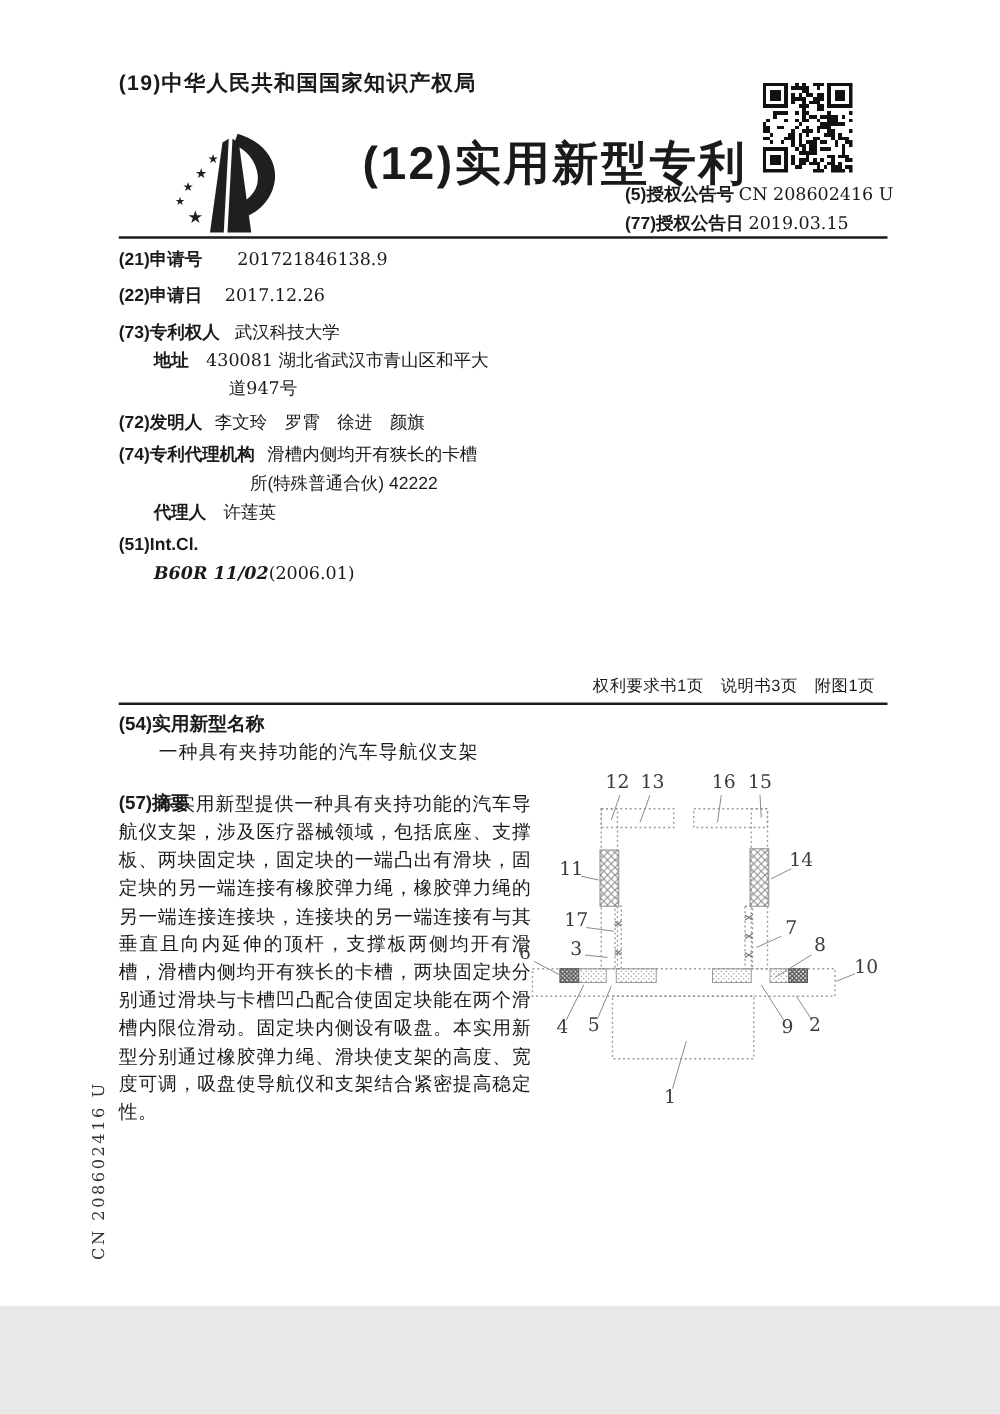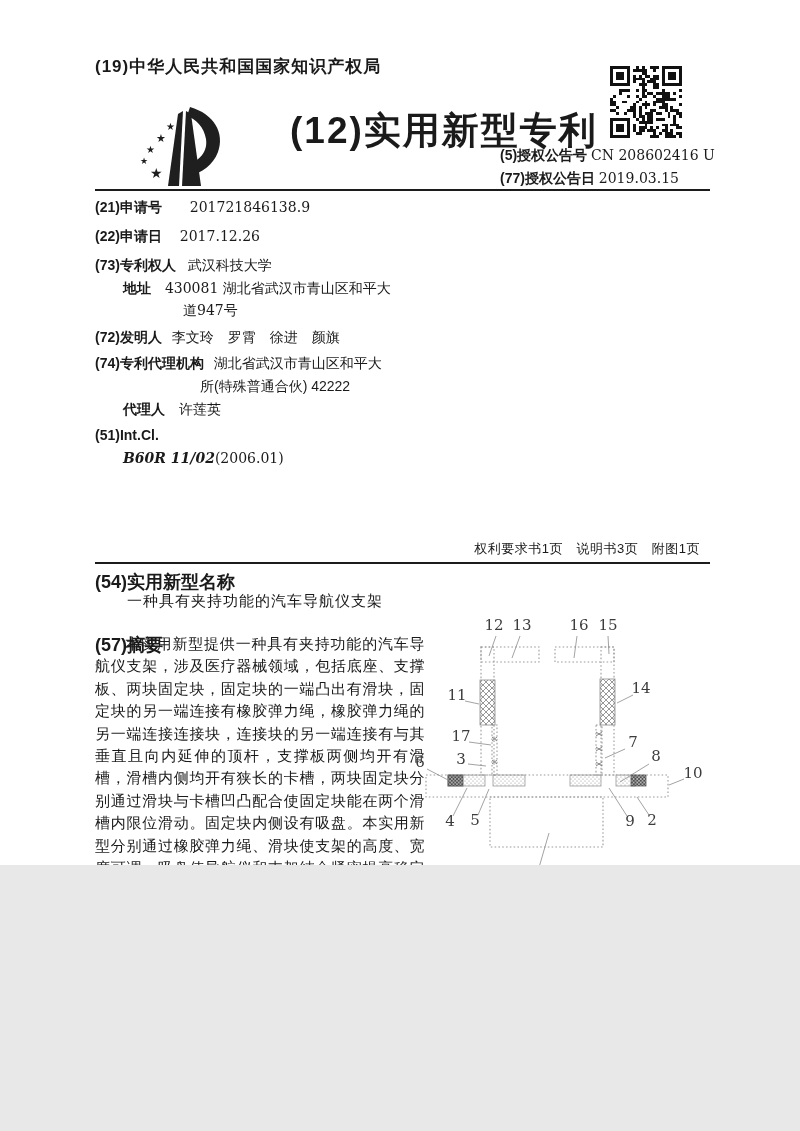--- a/index.html
+++ b/index.html
@@ -1,39 +1,39 @@
 <!DOCTYPE html>
 <html><head>
 <meta charset="utf-8">
 <style>
   * { margin:0; padding:0; box-sizing:border-box; }
   html,body { background:#e8e8e8; }
   .page {
-    position:relative; width:800px; height:865px; background:#ffffff;
+    position:relative; width:800px; height:1045px; background:#ffffff;
     font-family:"Liberation Sans", sans-serif; color:#1a1a1a; overflow:hidden;
     margin:0 auto;
   }
   .abs { position:absolute; }
   .office-line { left:95px; top:55px; font-size:17px; font-weight:bold; letter-spacing:1px; }
   .doc-type { left:290px; top:106px; font-size:37px; font-weight:bold; letter-spacing:2px; }
   .pub-row { font-size:14px; white-space:nowrap; }
   .pub-row .lbl { font-weight:bold; }
   .pub-row .val { font-family:"DejaVu Serif","Liberation Serif",serif; }
   .pub-no-row { left:500px; top:147px; }
   .pub-date-row { left:500px; top:170px; }
   .rule { background:#1c1c1c; height:2px; width:615px; left:95px; }
   .rule1 { top:189px; }
   .rule2 { top:562px; }
   .field { font-size:14px; white-space:nowrap; }
   .field .lbl { font-weight:bold; }
   .field .val { font-family:"DejaVu Serif","Liberation Serif",serif; }
   .cjkval { font-family:"Liberation Sans", sans-serif; }
   .intcl { font-family:"DejaVu Serif","Liberation Serif",serif; font-weight:bold; font-style:italic; }
   .pages-info { left:380px; top:540px; width:320px; text-align:right; font-size:13px; letter-spacing:0.5px; }
-  .sec-label { font-size:18px; font-weight:bold; }
+  .sec-label { font-size:15px; font-weight:bold; }
   .invention-title { left:127px; top:592px; font-size:15px; letter-spacing:1px; }
   .abstract-text {
     left:95px; top:633px; width:330px; font-size:15px; line-height:22.4px;
     text-align:justify; text-indent:2em; letter-spacing:0.4px;
   }
   .figure-wrap { left:408px; top:604px; width:312px; height:292px; }
   .sidebar-code {
     left:72px; top:1008px; font-size:13px; color:#333;
     font-family:"DejaVu Serif","Liberation Serif",serif;
     transform:rotate(-90deg); transform-origin:left top;
@@ -308,21 +308,21 @@
     <span class="val">道947号</span>
   </div>
 
   <div class="abs field" style="left:95px; top:329px;">
     <span class="lbl">(72)发明人</span>
     <span class="cjkval" style="margin-left:6px;">李文玲　罗霄　徐进　颜旗</span>
   </div>
 
   <div class="abs field" style="left:95px; top:355px;">
     <span class="lbl">(74)专利代理机构</span>
-    <span class="cjkval" style="margin-left:6px;">湖北省武汉市青山区和平大</span>
+    <span class="cjkval" style="margin-left:6px;">滑槽内侧均开有狭长的卡槽</span>
   </div>
   <div class="abs field" style="left:200px; top:378px;">
     <span class="cjkval">所(特殊普通合伙) 42222</span>
   </div>
   <div class="abs field" style="left:123px; top:401px;">
     <span class="lbl">代理人</span>
     <span class="cjkval" style="margin-left:10px;">许莲英</span>
   </div>
 
   <div class="abs field" style="left:95px; top:427px;">

